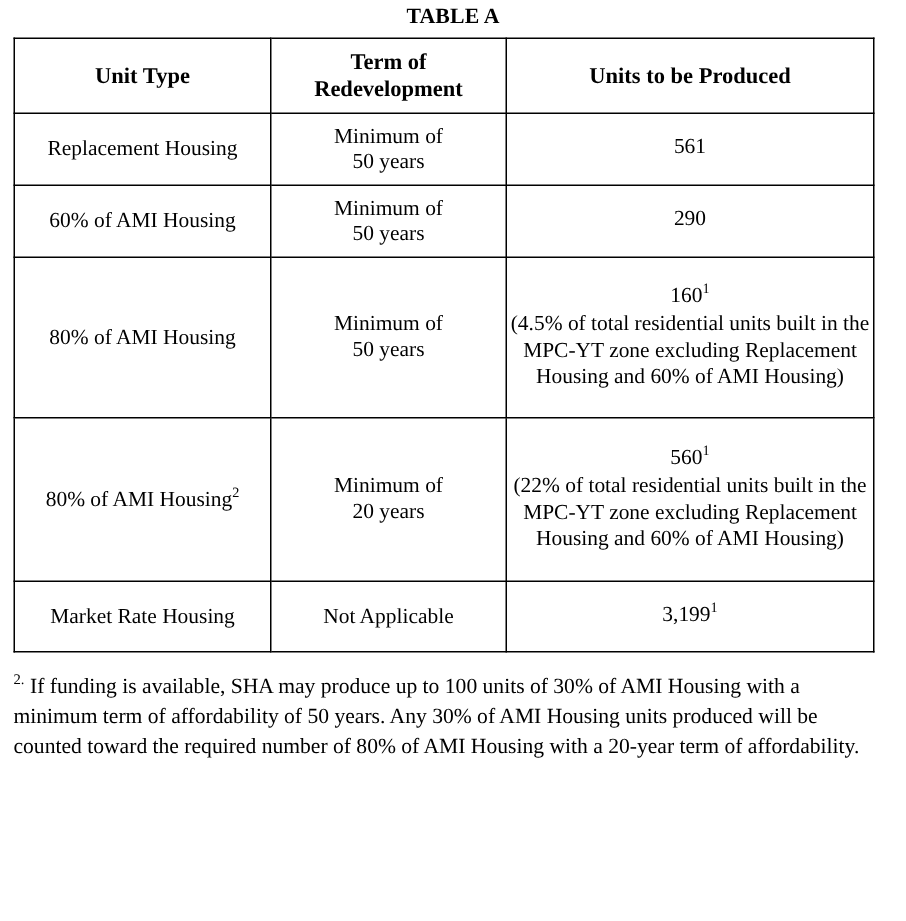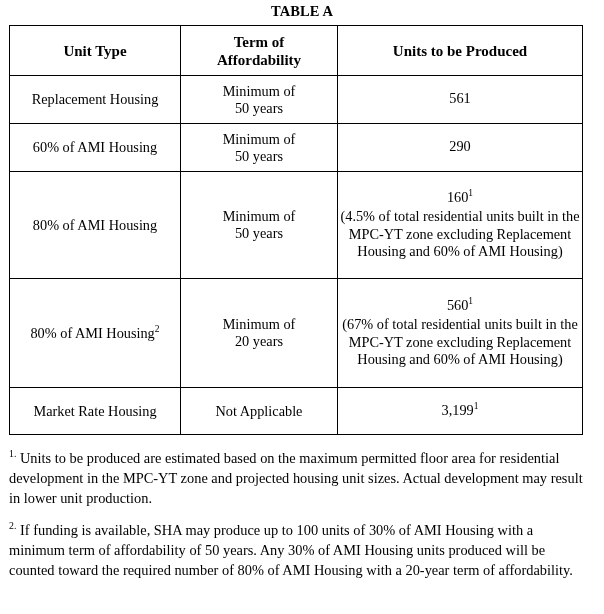--- a/index.html
+++ b/index.html
@@ -126,21 +126,21 @@
       <colgroup>
         <col class="c1">
           <col class="c2">
           <col class="c3">
       </colgroup>
       <thead>
         <tr>
           <th class="hd">Unit Type</th>
           <th class="hd">
             <span class="two-line">Term of</span>
-            <span class="two-line">Affordability</span>
+            <span class="two-line">Redevelopment</span>
           </th>
           <th class="hd">Units to be Produced</th>
         </tr>
       </thead>
       <tbody>
 
         <tr class="r1">
           <td class="cell">
             <span>Replacement Housing</span><sup></sup>
           </td>
@@ -185,21 +185,21 @@
         <tr class="r4">
           <td class="cell">
             <span>80% of AMI Housing</span><sup>2</sup>
           </td>
           <td class="cell">
             <span class="two-line">Minimum of</span>
             <span class="two-line">20 years</span>
           </td>
           <td class="cell">
             <span class="amount"><span>560</span><sup>1</sup></span>
-            <span class="detail">(67% of total residential units built in the MPC-YT zone excluding Replacement Housing and 60% of AMI Housing)</span>
+            <span class="detail">(22% of total residential units built in the MPC-YT zone excluding Replacement Housing and 60% of AMI Housing)</span>
           </td>
         </tr>
 
         <tr class="r5">
           <td class="cell">
             <span>Market Rate Housing</span><sup></sup>
           </td>
           <td class="cell">
             <span class="two-line">Not Applicable</span>
             <span class="two-line"></span>
@@ -208,17 +208,16 @@
             <span class="amount"><span>3,199</span><sup>1</sup></span>
             <span class="detail"></span>
           </td>
         </tr>
 
       </tbody>
     </table>
   </div>
 
   <div class="footnotes">
-    <div class="footnote"><span class="marker">1.</span> <span>Units to be produced are estimated based on the maximum permitted floor area for residential development in the MPC-YT zone and projected housing unit sizes.  Actual development may result in lower unit production.</span></div>
     <div class="footnote"><span class="marker">2.</span> <span>If funding is available, SHA may produce up to 100 units of 30% of AMI Housing with a minimum term of affordability of 50 years.  Any 30% of AMI Housing units produced will be counted toward the required number of 80% of AMI Housing with a 20-year term of affordability.</span></div>
   </div>
 
 </div>
 
 </body></html>

